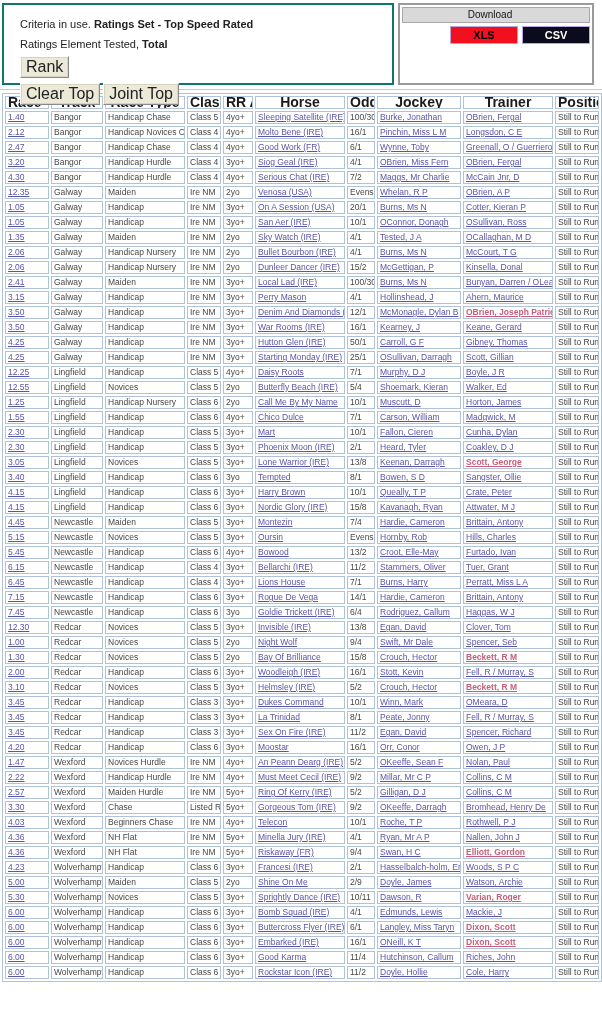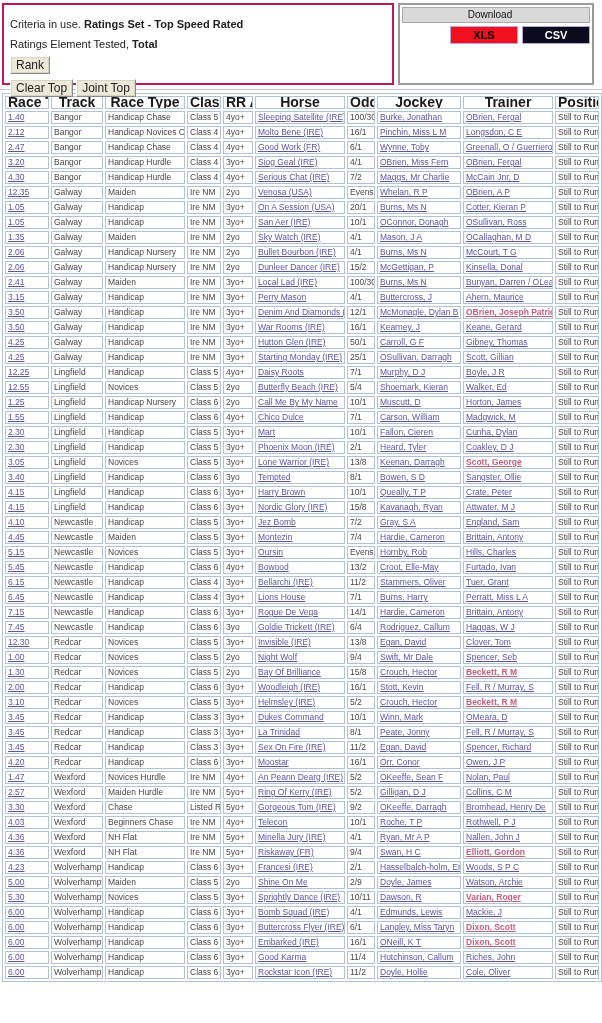--- a/index.html
+++ b/index.html
@@ -2,29 +2,29 @@
 <html><head>
 <meta charset="utf-8">
 <style>
   * { box-sizing: border-box; }
   html,body { margin:0; padding:0; background:#fff; font-family:"Liberation Sans", sans-serif; }
   body { width:602px; }
 
   
   .top-area { display:flex; align-items:stretch; padding:3px 2px 0 2px; gap:4px; }
   .criteria-box {
-    width:392px; height:82px; border:2px solid #be185d; background:#fff;
-    padding:4px 6px; font-size:11px; color:#222; position:relative;
+    width:392px; height:82px; border:2px solid #0f766e; background:#fff;
+    padding:4px 16px; font-size:11px; color:#222; position:relative;
   }
   .criteria-line { margin-top:6px; line-height:14px; }
   .criteria-line:first-child { margin-top:8px; }
   .bold { font-weight:bold; }
   .btn-row { margin-top:5px; }
   .ui-btn {
-    font-family:"Liberation Sans", sans-serif; font-size:12px; color:#222;
+    font-family:"Liberation Sans", sans-serif; font-size:16px; color:#222;
     background:#ece9d8; border:1px solid #8a8a8a; border-top-color:#fff; border-left-color:#fff;
     box-shadow:0 0 0 1px #d8d4c0 inset; padding:1px 5px; margin-right:3px; cursor:pointer;
   }
   .download-box {
     width:196px; height:82px; border:2px solid #9a9a9a; background:#fff; padding:2px;
   }
   .download-header {
     background:#d9d9d9; border:1px solid #a8a8a8; text-align:center;
     font-size:10px; color:#111; padding:1px 12px 2px 0;
   }
@@ -212,21 +212,21 @@
         <td>Still to Run</td>
       </tr>
       <tr>
         <td><a href="#" class="cell-link">1.35</a></td>
         <td>Galway</td>
         <td>Maiden</td>
         <td>Ire NM</td>
         <td>2yo</td>
         <td><a href="#" class="cell-link">Sky Watch (IRE)</a></td>
         <td>4/1</td>
-        <td><a href="#" class="cell-link">Mason, J A</a></td>
+        <td><a href="#" class="cell-link">Tested, J A</a></td>
         <td><a href="#" class="cell-link">OCallaghan, M D</a></td>
         <td>Still to Run</td>
       </tr>
       <tr>
         <td><a href="#" class="cell-link">2.06</a></td>
         <td>Galway</td>
         <td>Handicap Nursery</td>
         <td>Ire NM</td>
         <td>2yo</td>
         <td><a href="#" class="cell-link">Bullet Bourbon (IRE)</a></td>
@@ -260,21 +260,21 @@
         <td>Still to Run</td>
       </tr>
       <tr>
         <td><a href="#" class="cell-link">3.15</a></td>
         <td>Galway</td>
         <td>Handicap</td>
         <td>Ire NM</td>
         <td>3yo+</td>
         <td><a href="#" class="cell-link">Perry Mason</a></td>
         <td>4/1</td>
-        <td><a href="#" class="cell-link">Buttercross, J</a></td>
+        <td><a href="#" class="cell-link">Hollinshead, J</a></td>
         <td><a href="#" class="cell-link">Ahern, Maurice</a></td>
         <td>Still to Run</td>
       </tr>
       <tr>
         <td><a href="#" class="cell-link">3.50</a></td>
         <td>Galway</td>
         <td>Handicap</td>
         <td>Ire NM</td>
         <td>3yo+</td>
         <td><a href="#" class="cell-link">Denim And Diamonds (IRE)</a></td>
@@ -433,32 +433,20 @@
         <td>Handicap</td>
         <td>Class 6</td>
         <td>3yo+</td>
         <td><a href="#" class="cell-link">Nordic Glory (IRE)</a></td>
         <td>15/8</td>
         <td><a href="#" class="cell-link">Kavanagh, Ryan</a></td>
         <td><a href="#" class="cell-link">Attwater, M J</a></td>
         <td>Still to Run</td>
       </tr>
       <tr>
-        <td><a href="#" class="cell-link">4.10</a></td>
-        <td>Newcastle</td>
-        <td>Handicap</td>
-        <td>Class 5</td>
-        <td>3yo+</td>
-        <td><a href="#" class="cell-link">Jez Bomb</a></td>
-        <td>7/2</td>
-        <td><a href="#" class="cell-link">Gray, S A</a></td>
-        <td><a href="#" class="cell-link">England, Sam</a></td>
-        <td>Still to Run</td>
-      </tr>
-      <tr>
         <td><a href="#" class="cell-link">4.45</a></td>
         <td>Newcastle</td>
         <td>Maiden</td>
         <td>Class 5</td>
         <td>3yo+</td>
         <td><a href="#" class="cell-link">Montezin</a></td>
         <td>7/4</td>
         <td><a href="#" class="cell-link">Hardie, Cameron</a></td>
         <td><a href="#" class="cell-link">Brittain, Antony</a></td>
         <td>Still to Run</td>
@@ -646,20 +634,32 @@
       <tr>
         <td><a href="#" class="cell-link">1.47</a></td>
         <td>Wexford</td>
         <td>Novices Hurdle</td>
         <td>Ire NM</td>
         <td>4yo+</td>
         <td><a href="#" class="cell-link">An Peann Dearg (IRE)</a></td>
         <td>5/2</td>
         <td><a href="#" class="cell-link">OKeeffe, Sean F</a></td>
         <td><a href="#" class="cell-link">Nolan, Paul</a></td>
+        <td>Still to Run</td>
+      </tr>
+      <tr>
+        <td><a href="#" class="cell-link">2.22</a></td>
+        <td>Wexford</td>
+        <td>Handicap Hurdle</td>
+        <td>Ire NM</td>
+        <td>4yo+</td>
+        <td><a href="#" class="cell-link">Must Meet Cecil (IRE)</a></td>
+        <td>9/2</td>
+        <td><a href="#" class="cell-link">Millar, Mr C P</a></td>
+        <td><a href="#" class="cell-link">Collins, C M</a></td>
         <td>Still to Run</td>
       </tr>
       <tr>
         <td><a href="#" class="cell-link">2.57</a></td>
         <td>Wexford</td>
         <td>Maiden Hurdle</td>
         <td>Ire NM</td>
         <td>5yo+</td>
         <td><a href="#" class="cell-link">Ring Of Kerry (IRE)</a></td>
         <td>5/2</td>
@@ -801,17 +801,17 @@
       </tr>
       <tr>
         <td><a href="#" class="cell-link">6.00</a></td>
         <td>Wolverhampton</td>
         <td>Handicap</td>
         <td>Class 6</td>
         <td>3yo+</td>
         <td><a href="#" class="cell-link">Rockstar Icon (IRE)</a></td>
         <td>11/2</td>
         <td><a href="#" class="cell-link">Doyle, Hollie</a></td>
-        <td><a href="#" class="cell-link">Cole, Oliver</a></td>
+        <td><a href="#" class="cell-link">Cole, Harry</a></td>
         <td>Still to Run</td>
       </tr>
     </tbody>
 </table>
 
 </body></html>

